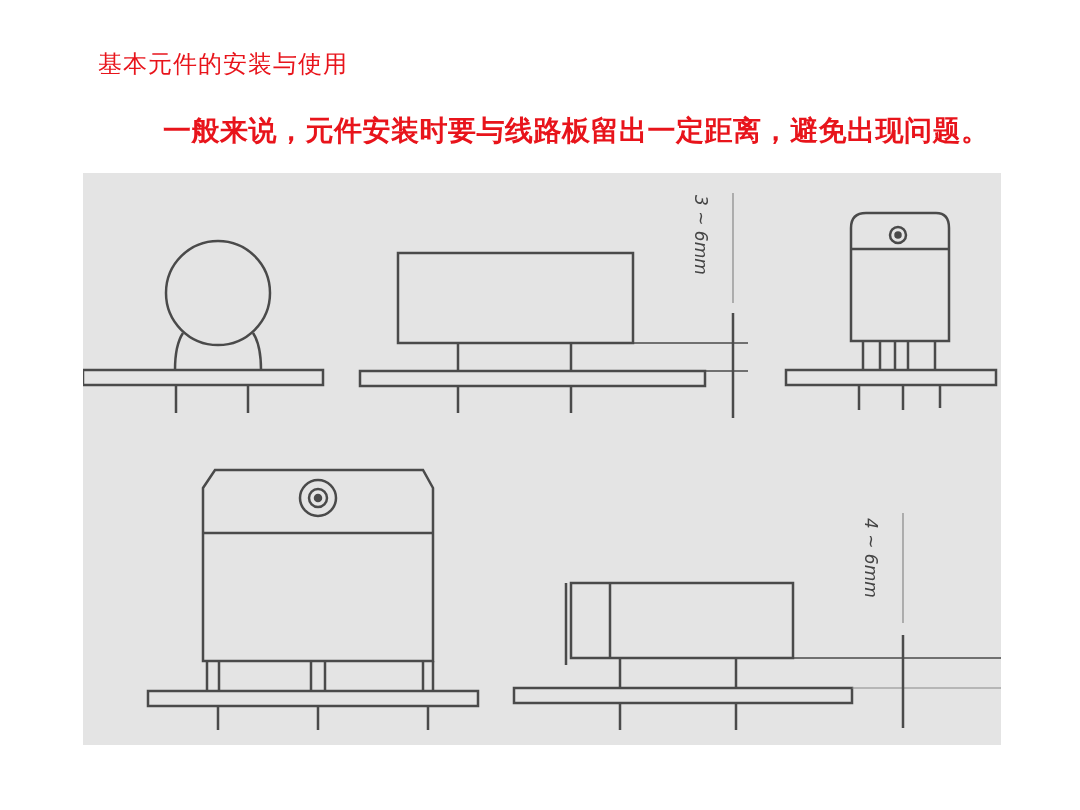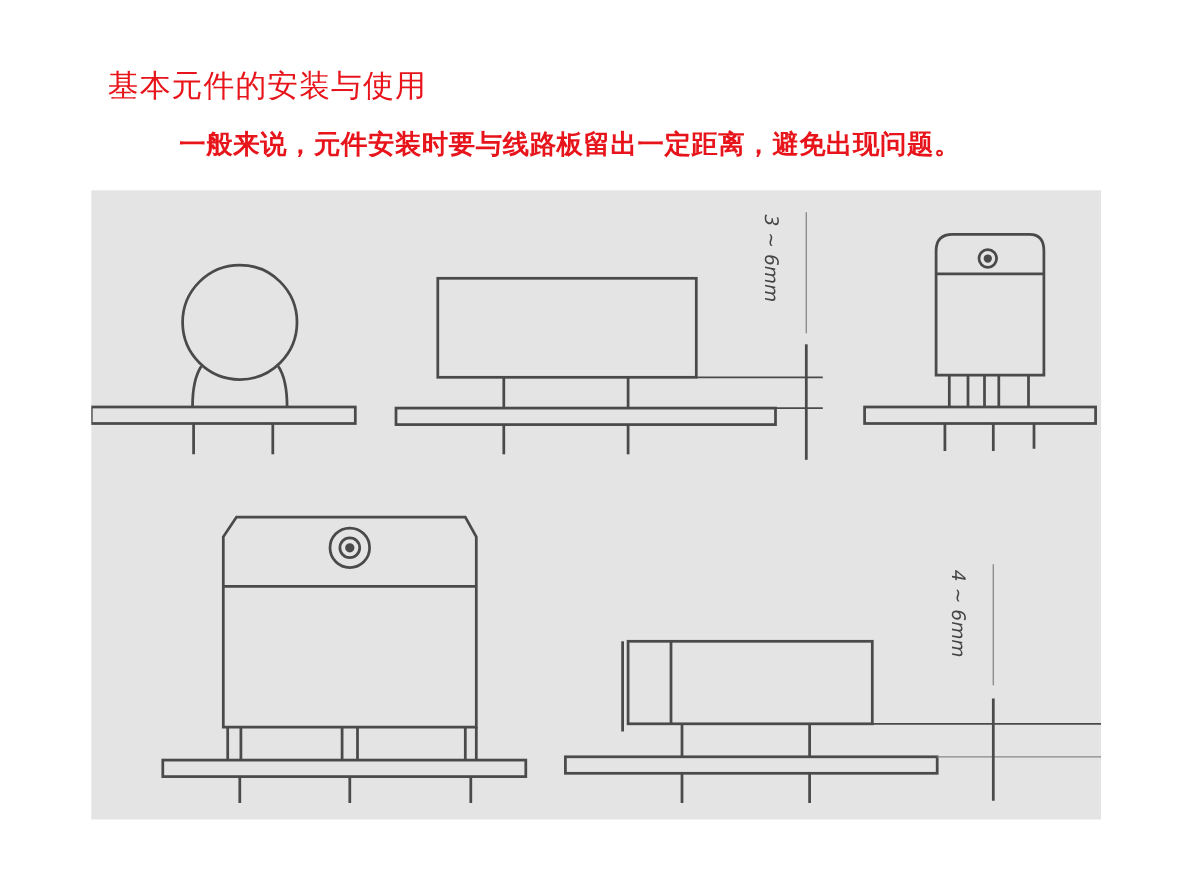--- a/index.html
+++ b/index.html
@@ -1,27 +1,27 @@
 <!DOCTYPE html>
 <html><head>
   <meta charset="utf-8">
   <style>
     html, body { margin: 0; padding: 0; }
     body {
       width: 1080px; height: 810px; background: #ffffff; position: relative; overflow: hidden;
       font-family: "DejaVu Sans", sans-serif;
     }
     .title {
-      position: absolute; left: 98px; top: 56px;
-      font-size: 28px; color: #e8141b; letter-spacing: 1px; line-height: 44px;
+      position: absolute; left: 98px; top: 42px;
+      font-size: 24px; color: #e8141b; letter-spacing: 1px; line-height: 44px;
       font-family: "DejaVu Sans", sans-serif;
     }
     .subtitle {
       position: absolute; left: 163px; top: 114px;
-      font-size: 24px; color: #e8141b; line-height: 34px; font-weight: bold;
+      font-size: 28px; color: #e8141b; line-height: 34px; font-weight: bold;
       font-family: "DejaVu Serif", serif;
       letter-spacing: 0.5px;
     }
     .figure {
       position: absolute; left: 83px; top: 173px; width: 918px; height: 572px;
       background: #e4e4e4;
     }
     .figure svg { width: 100%; height: 100%; display: block; }
     .dim-label {
       font-family: "DejaVu Sans", sans-serif; font-style: italic; font-size: 17px; fill: #444;

